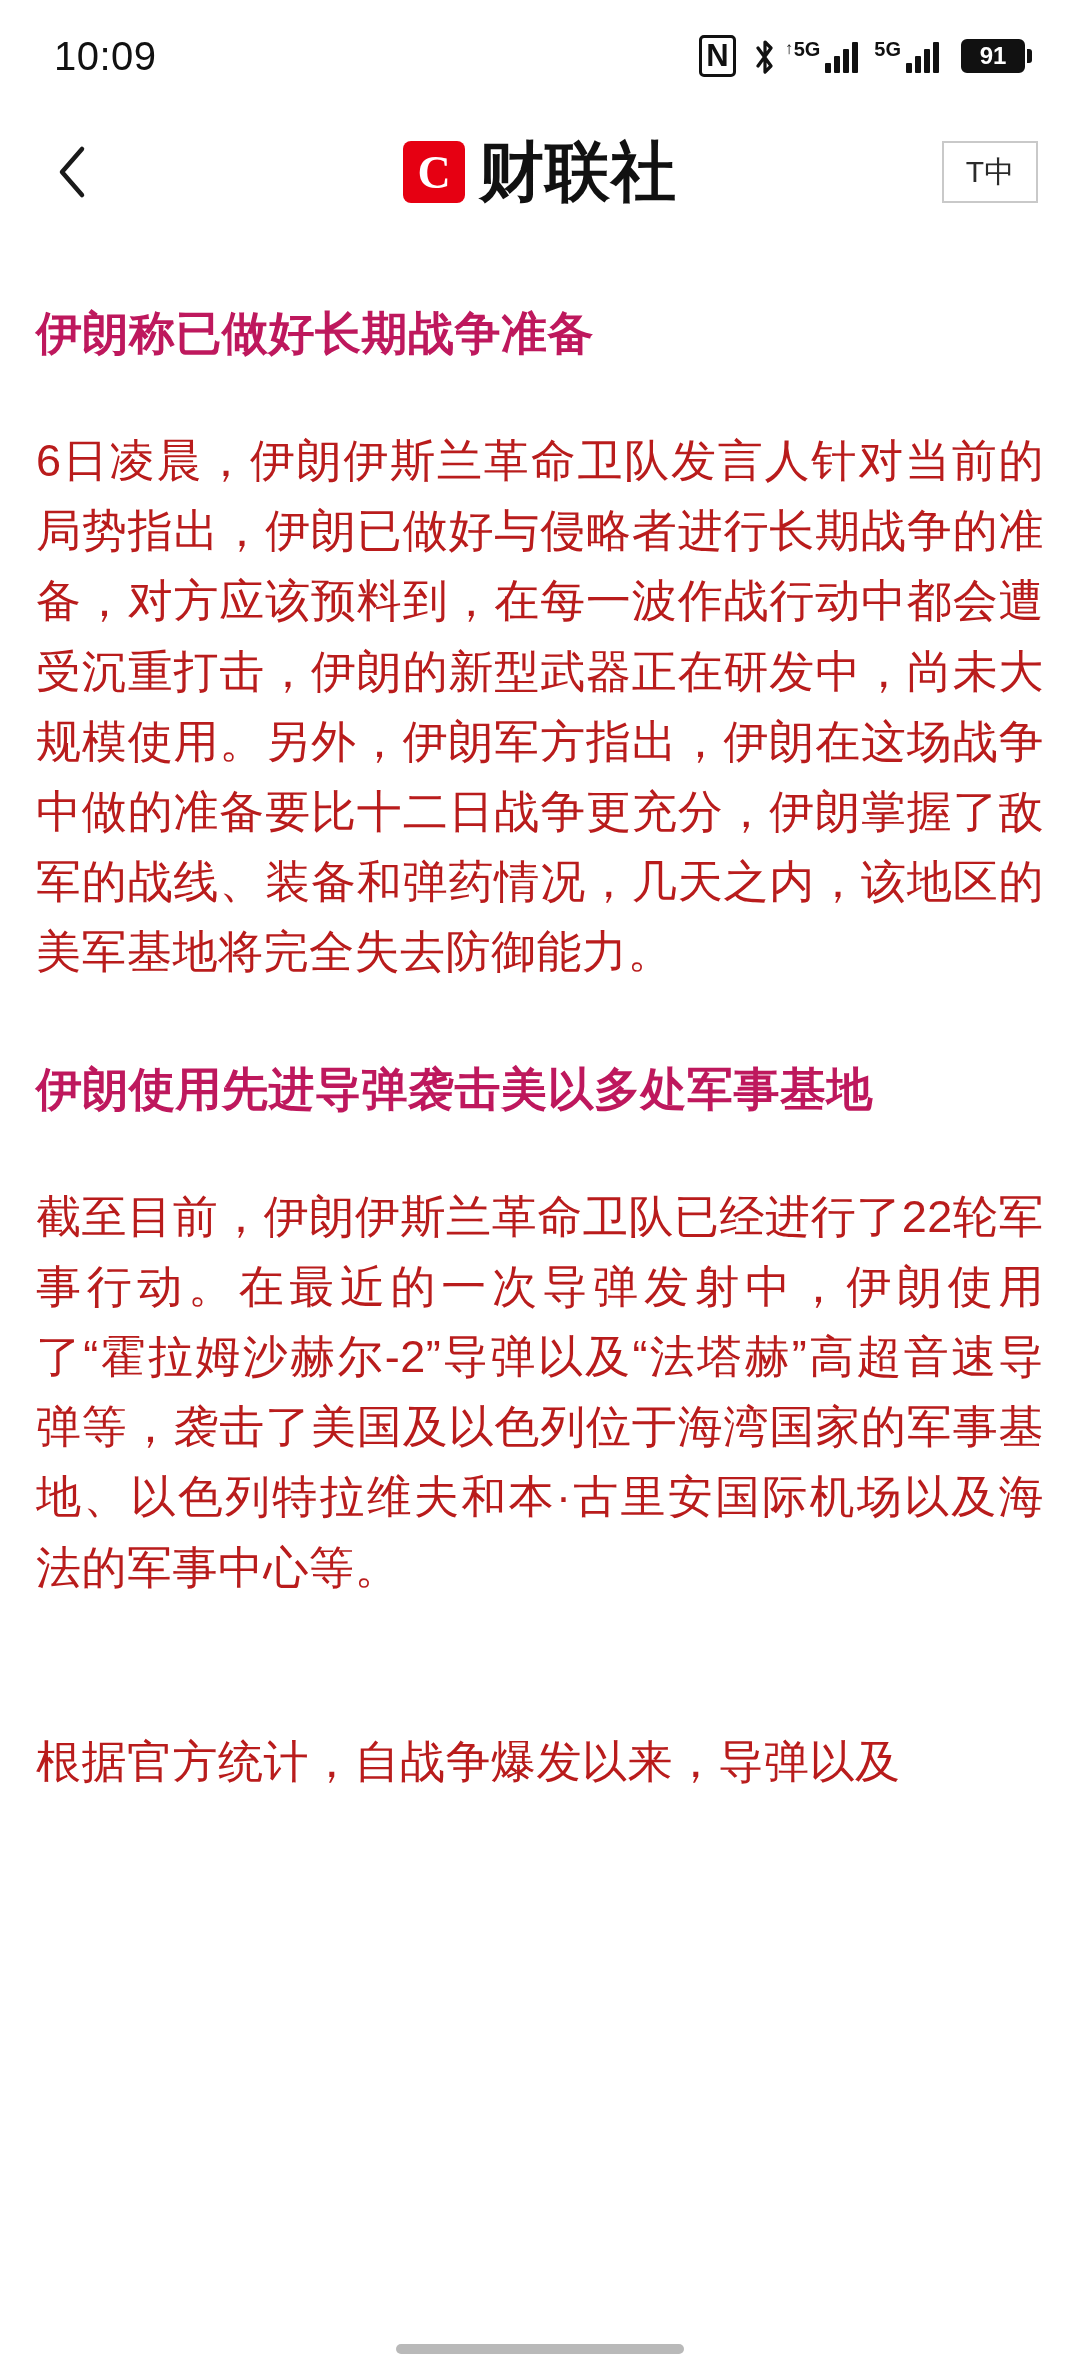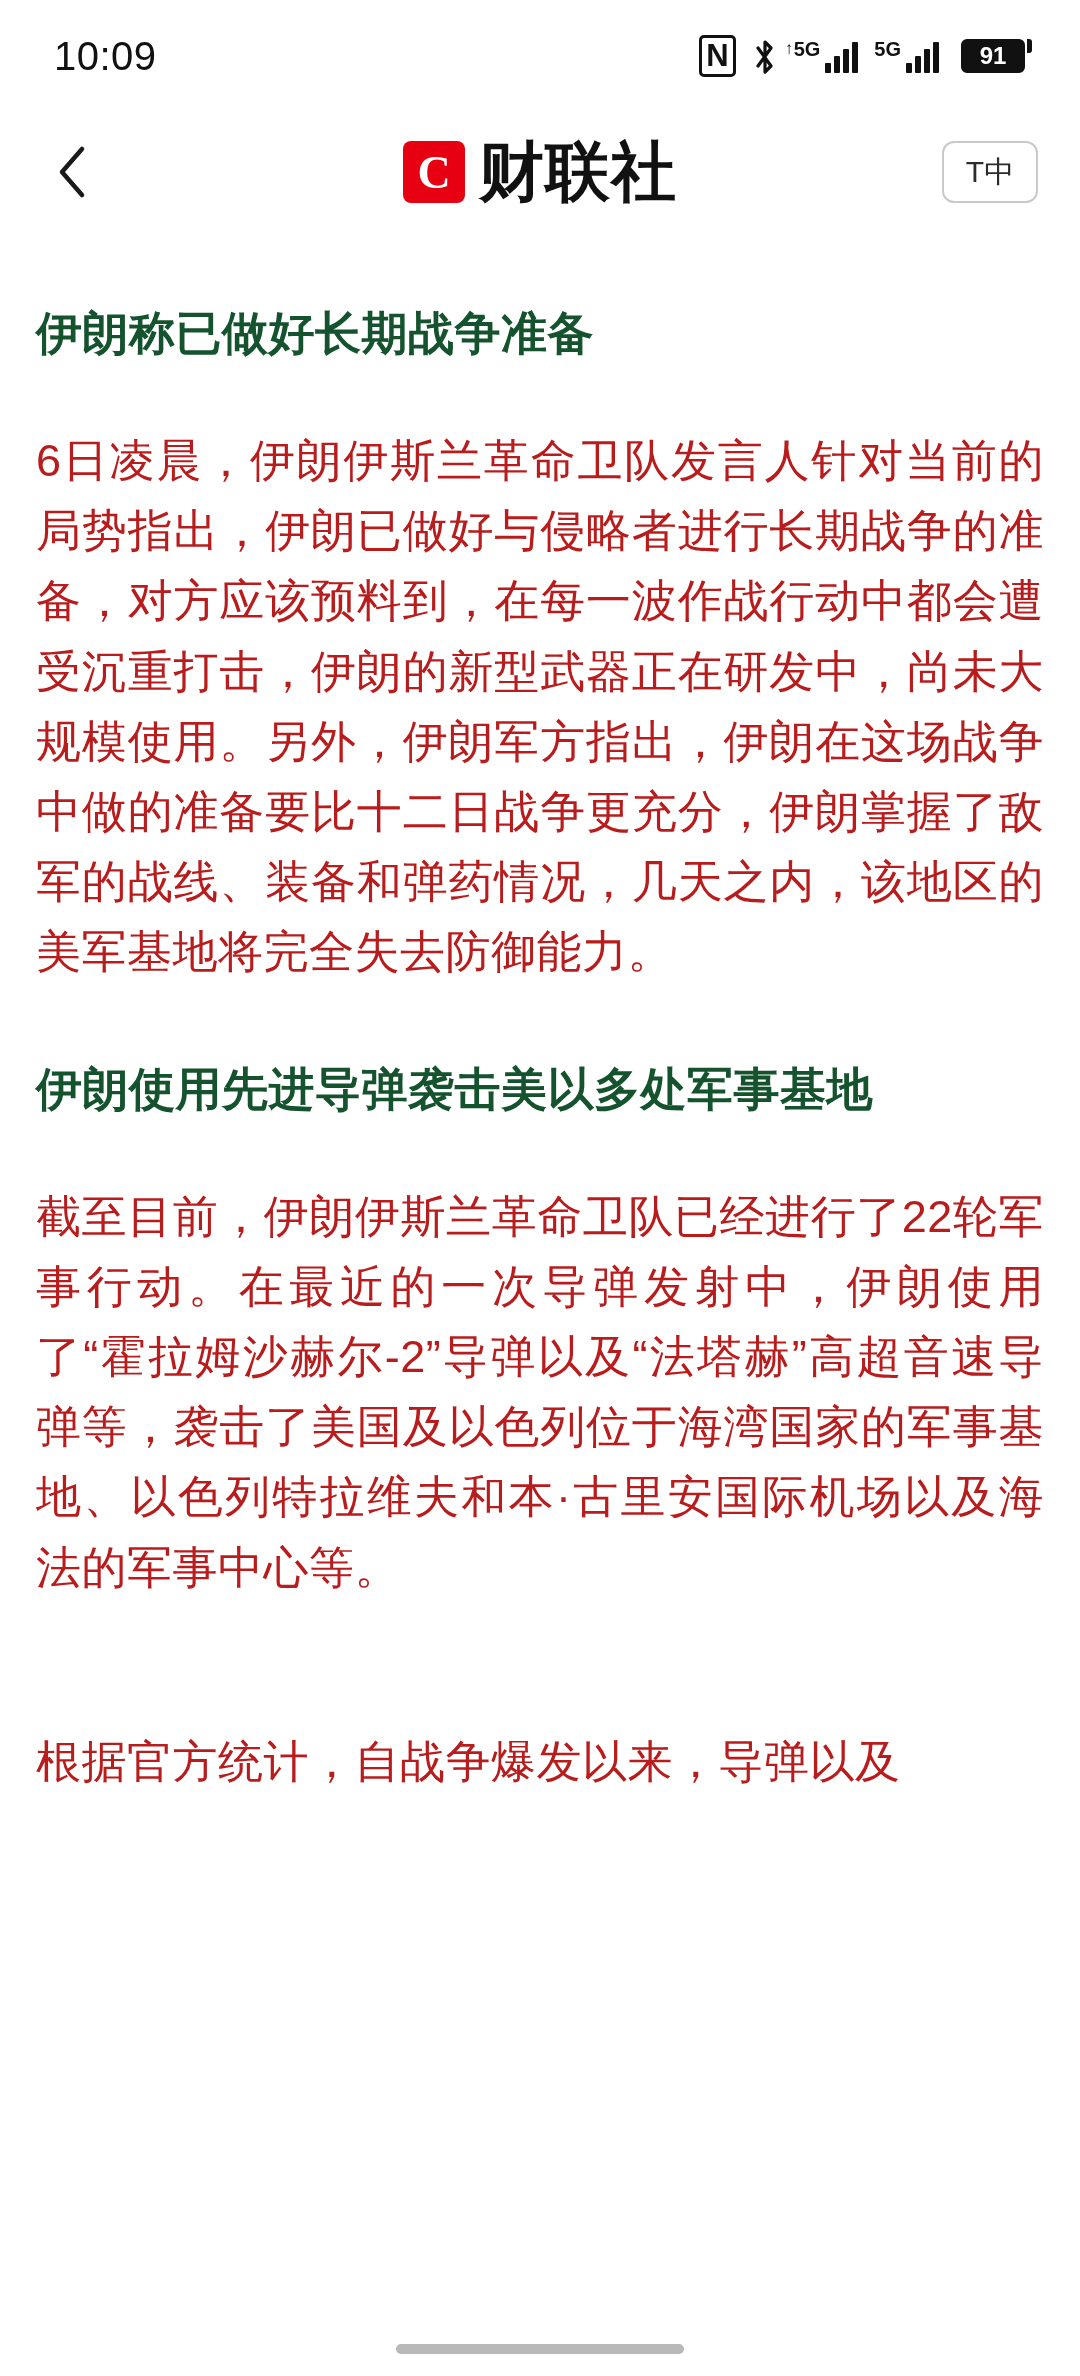--- a/index.html
+++ b/index.html
@@ -59,21 +59,21 @@
     font-size: 17px;
   }
   .bars { display: flex; align-items: flex-end; gap: 3px; height: 32px; }
   .bars i { display: block; width: 6px; background: #111; border-radius: 1px; }
   .bars i:nth-child(1) { height: 10px; }
   .bars i:nth-child(2) { height: 17px; }
   .bars i:nth-child(3) { height: 24px; }
   .bars i:nth-child(4) { height: 31px; }
   .battery {
     display: flex;
-    align-items: flex-start;
+    align-items: center;
     margin-left: 6px;
   }
   .battery-body {
     border: 3px solid #111;
     border-radius: 6px;
     height: 34px;
     min-width: 64px;
     display: flex;
     align-items: center;
     justify-content: center;
@@ -134,40 +134,40 @@
   }
   .brand-name {
     font-size: 65px;
     font-weight: 700;
     color: #111;
     letter-spacing: 1px;
   }
   .font-size-btn {
     margin-left: auto;
     border: 2px solid #c9c9c9;
-    border-radius: 12px;
+    border-radius: 0;
     width: 96px;
     height: 62px;
     display: flex;
     align-items: center;
     justify-content: center;
     gap: 2px;
     background: #fff;
     color: #2b2b2b;
     font-size: 30px;
   }
 
   
   .article {
     padding: 70px 36px 0 36px;
   }
   .sec-title {
     font-size: 46px;
     font-weight: 700;
-    color: #14532d;
+    color: #be185d;
     line-height: 1.35;
     letter-spacing: 0.5px;
   }
   .sec-title.sp { letter-spacing: 0.5px; }
   .para {
     font-size: 45px;
     line-height: 1.56;
     color: #b91c1c;
     letter-spacing: 0.5px;
     text-align: justify;

